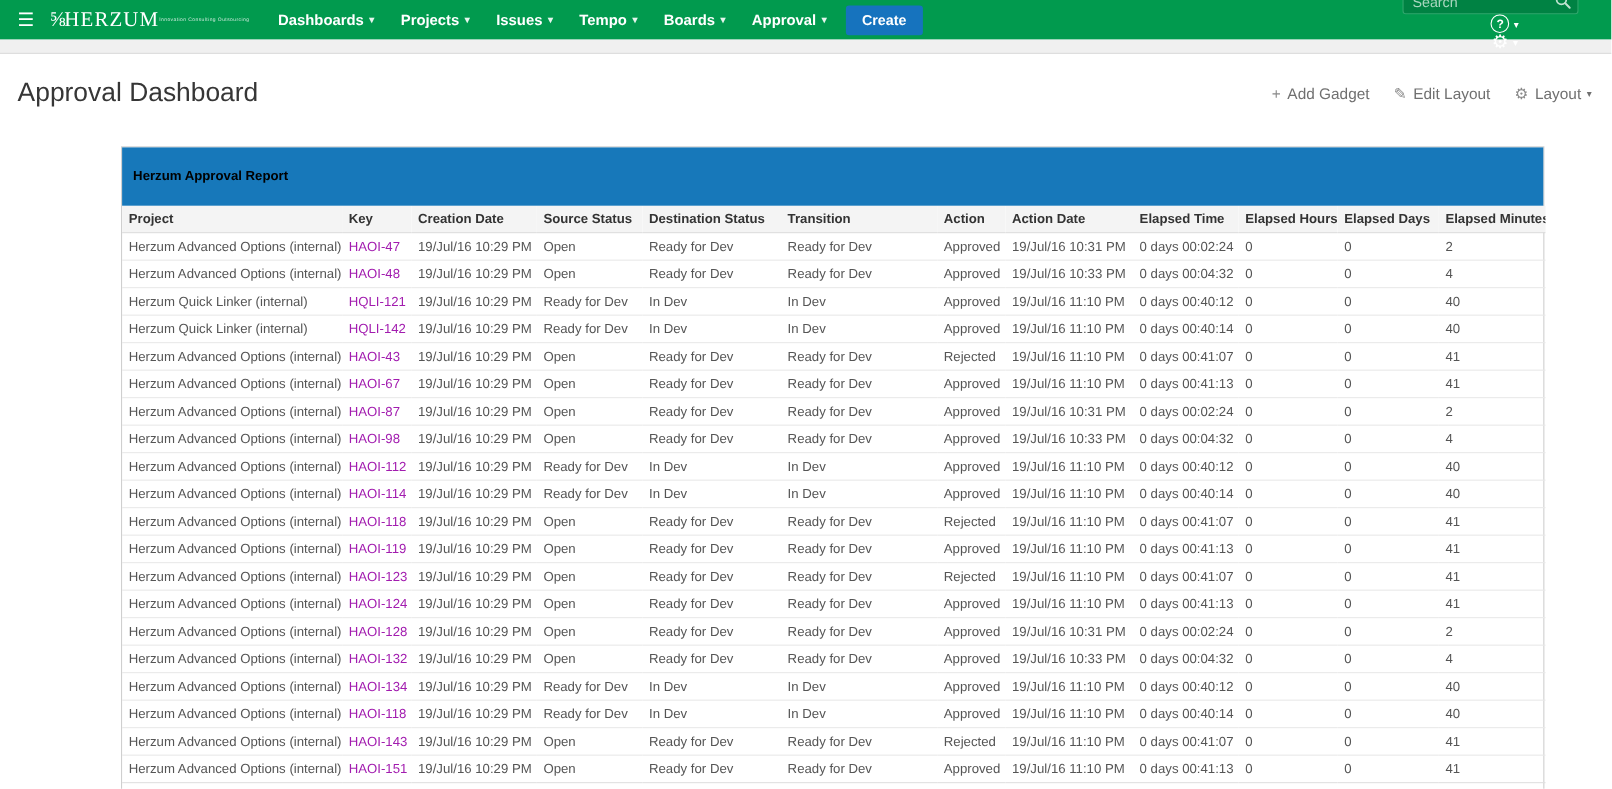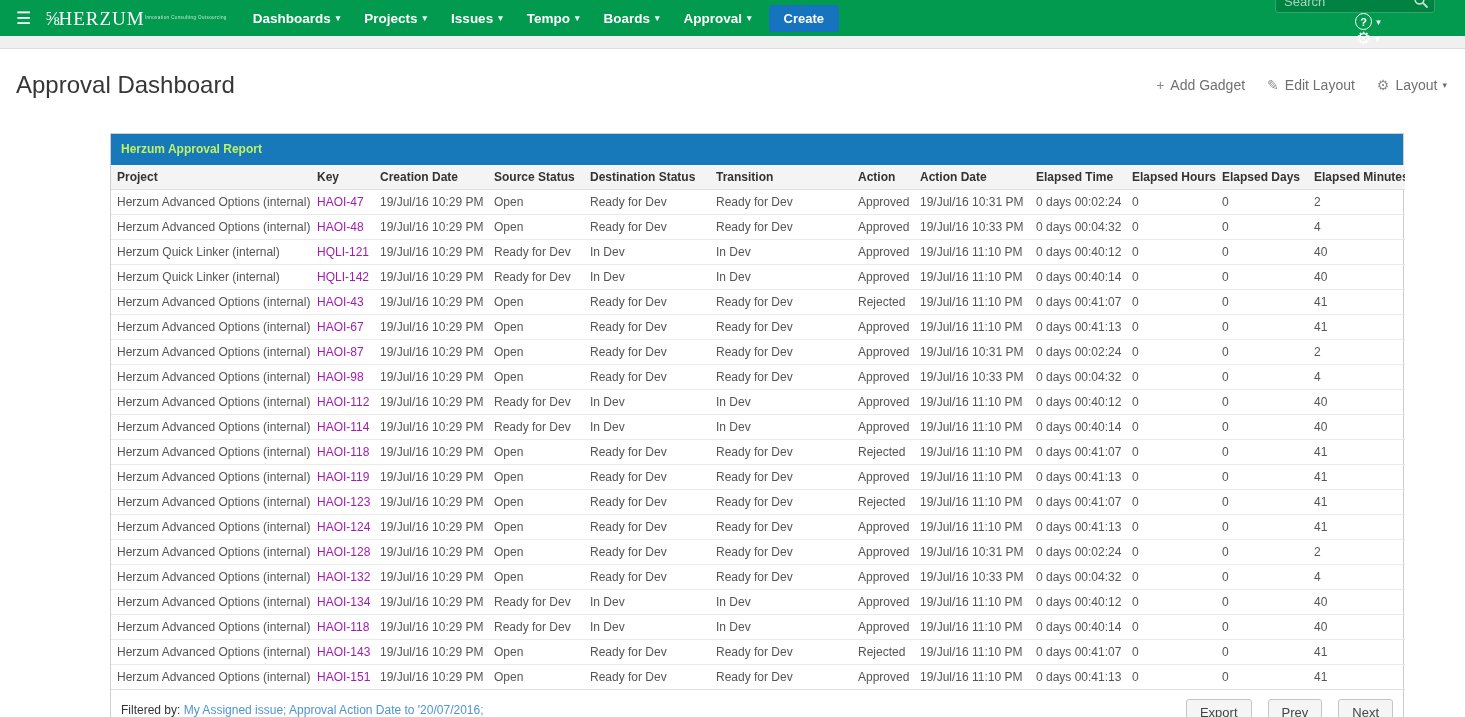--- a/index.html
+++ b/index.html
@@ -61,22 +61,22 @@
     display:flex; align-items:center; white-space:nowrap;
   }
   .dash-action .act-icon { margin-right:6px; color:#8a8a8a; font-size:14px; }
   .dash-action .caret { font-size:9px; margin-left:5px; }
 
   
   .gadget {
     margin:34px 0 0 110px; width:1294px; border:1px solid #cfcfcf; background:#fff;
   }
   .gadget-title {
-    background:#1778ba; color:#bef264; font-size:12px; font-weight:bold;
-    padding:9px 10px; line-height:13px;
+    background:#1778ba; color:#000000; font-size:12px; font-weight:bold;
+    padding:20px 10px; line-height:13px;
   }
   table.report { width:100%; border-collapse:collapse; table-layout:fixed; font-size:12px; }
   table.report thead th {
     background:#f4f4f4; text-align:left; font-weight:bold; color:#333;
     padding:5px 6px; border-bottom:1px solid #ddd; white-space:nowrap; overflow:hidden;
   }
   table.report tbody td {
     padding:5px 6px; border-bottom:1px solid #e9e9e9; color:#555;
     white-space:nowrap; overflow:hidden;
   }

